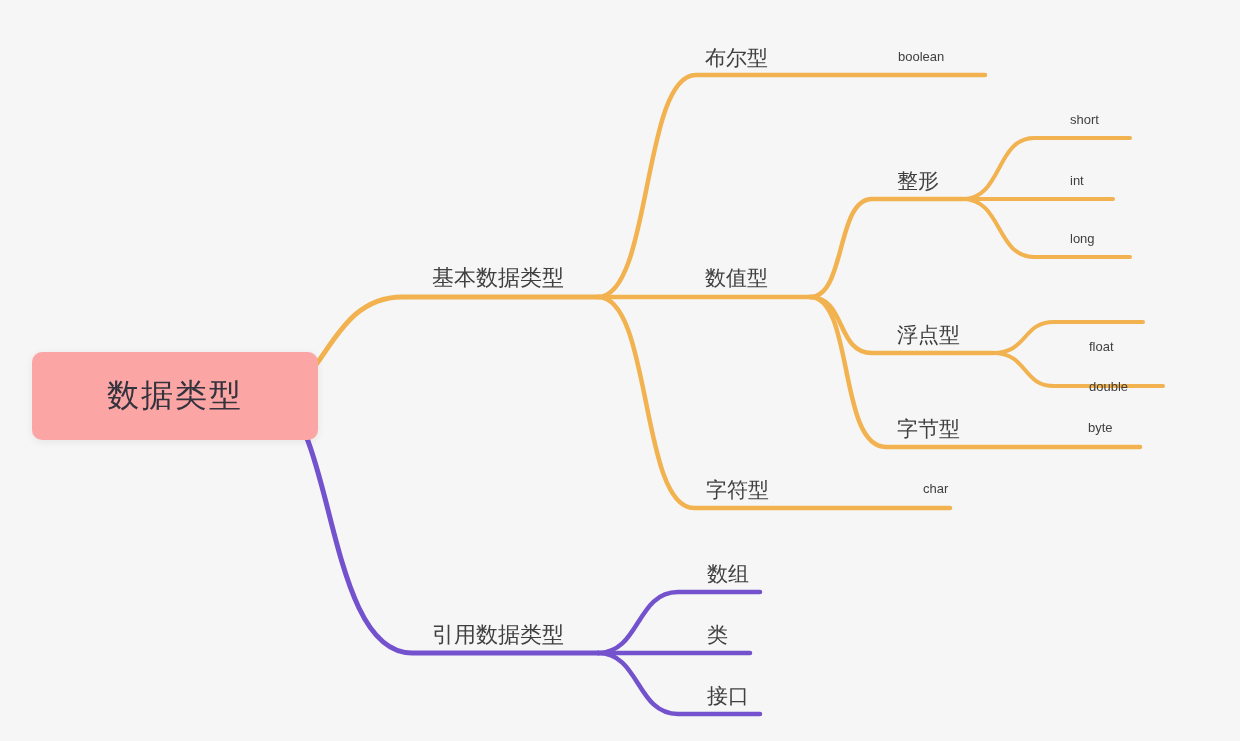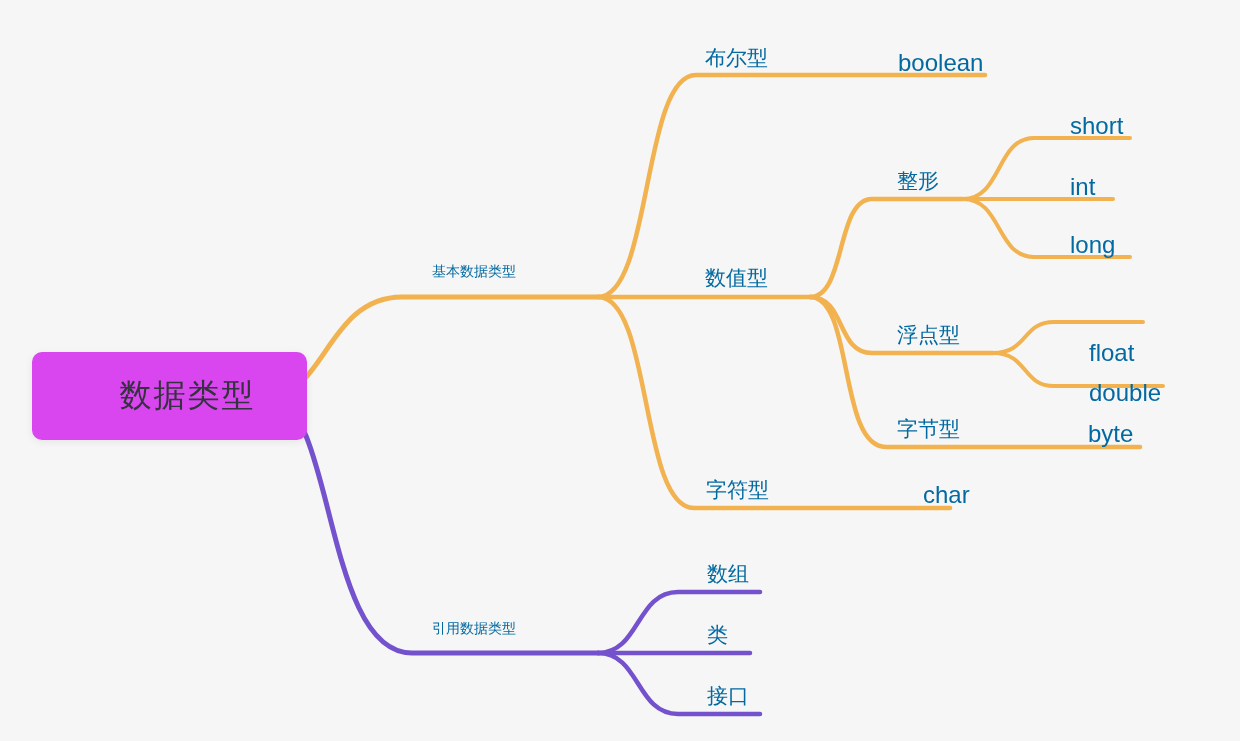--- a/index.html
+++ b/index.html
@@ -19,45 +19,44 @@
     position: absolute;
     left: 0;
     top: 0;
     width: 1240px;
     height: 741px;
   }
   .root-node {
     position: absolute;
     left: 32px;
     top: 352px;
-    width: 239px;
+    width: 286px;
     height: 88px;
-    background: #d946ef;
+    background: #fca5a5;
     border-radius: 10px;
     box-shadow: 0 2px 8px rgba(0,0,0,0.07);
     display: flex;
     align-items: center;
     justify-content: center;
     cursor: pointer;
-    padding-left: 36px;
   }
   .root-node .root-label {
     font-size: 32px;
     letter-spacing: 2px;
     color: #32333d;
   }
   .node-label {
     position: absolute;
     white-space: nowrap;
-    color: #0369a1;
+    color: #404040;
     cursor: pointer;
   }
-  .lvl1 { font-size: 14px; }
+  .lvl1 { font-size: 22px; }
   .cn   { font-size: 21px; }
-  .en   { font-size: 24px; }
+  .en   { font-size: 13px; }
 </style>
 </head>
 <body>
 
 <div class="canvas">
 
   <svg class="edges" viewBox="0 0 1240 741" fill="none" xmlns="http://www.w3.org/2000/svg">
 
     <path d="M 275 394 C 324 392 330 297 402 297 L 598 297" stroke-width="5" stroke-linecap="round" stroke="#f1b24f"></path>
 

